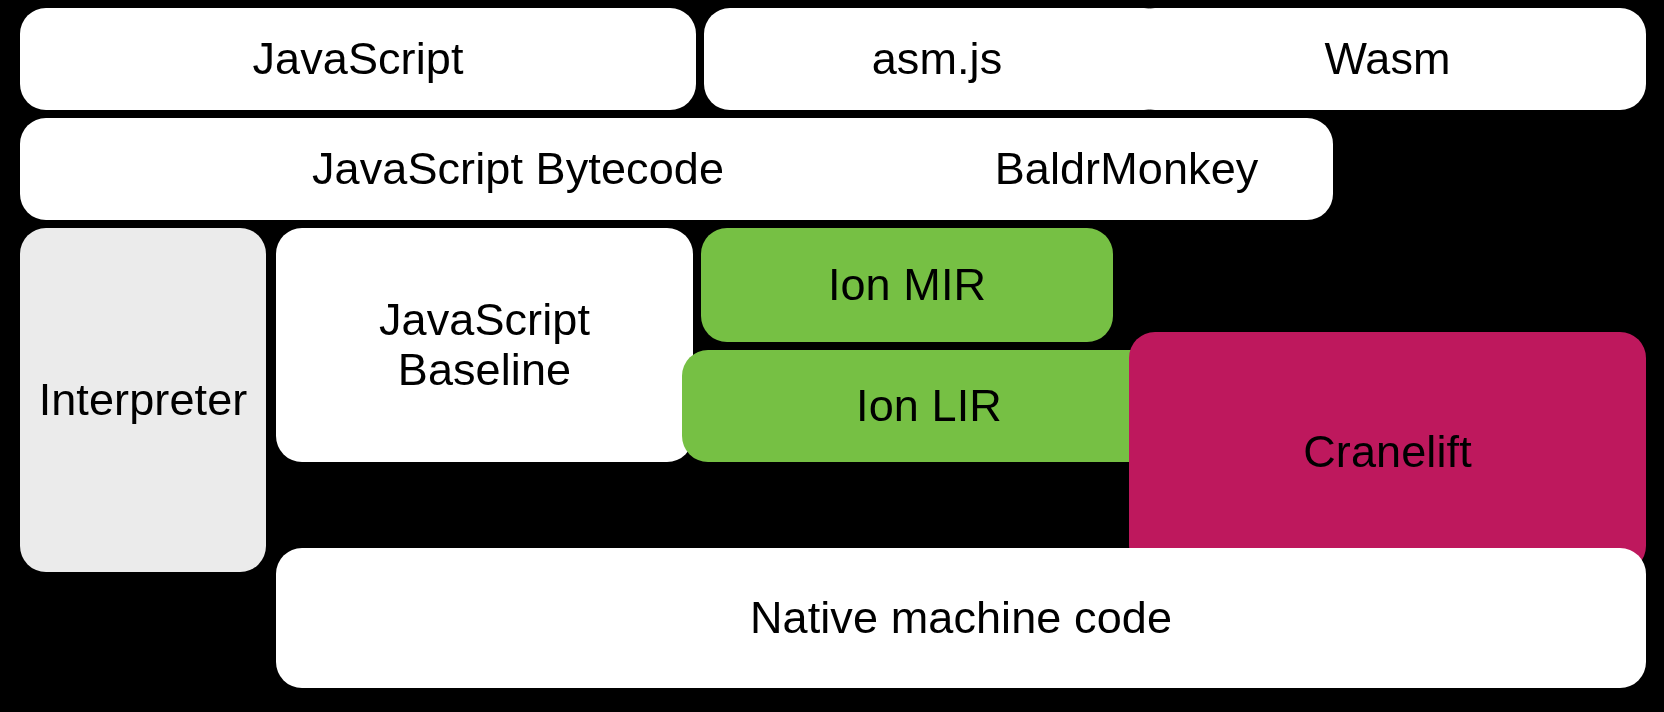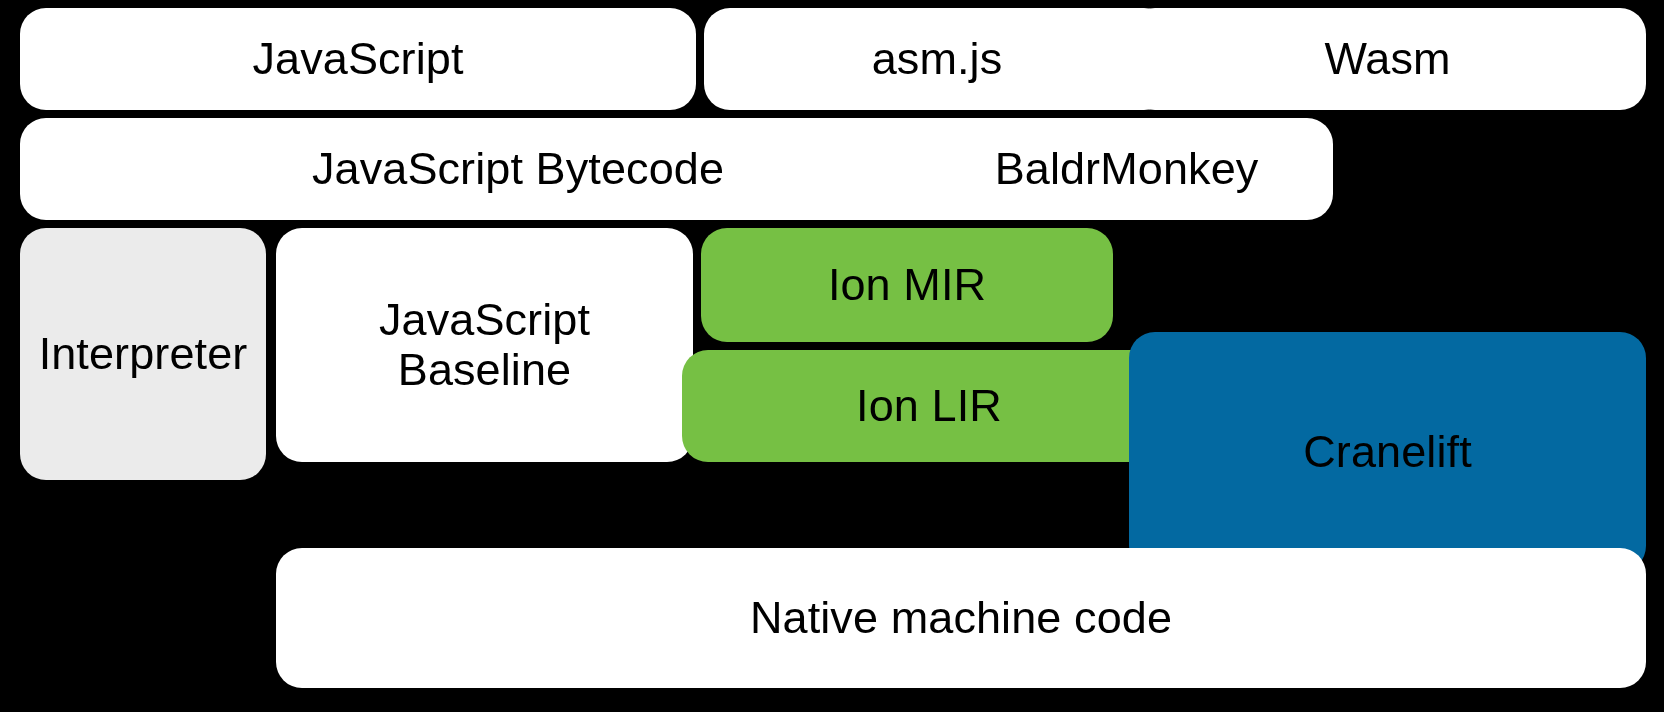--- a/index.html
+++ b/index.html
@@ -30,31 +30,31 @@
     font-size: 45px;
     line-height: 1.12;
     letter-spacing: 0.1px;
     padding: 2px 10px;
     white-space: pre-line;
     -webkit-font-smoothing: antialiased;
   }
   .fill-white { background: #ffffff; }
   .fill-grey  { background: #ebebeb; }
   .fill-green { background: #76c044; }
-  .fill-pink  { background: #0369a1; }
+  .fill-pink  { background: #be185d; }
 </style>
 </head>
 <body>
 
 <div id="diagram" style="background: rgb(0, 0, 0);">
     <div class="node fill-white" style="left: 20px; top: 8px; width: 676px; height: 102px;"><span>JavaScript</span></div>
     <div class="node fill-white" style="left: 704px; top: 8px; width: 466px; height: 102px;"><span>asm.js</span></div>
     <div class="node fill-white" style="left: 1129px; top: 8px; width: 517px; height: 102px;"><span>Wasm</span></div>
     <div class="node fill-white" style="left: 20px; top: 118px; width: 996px; height: 102px;"><span>JavaScript Bytecode</span></div>
     <div class="node fill-white" style="left: 920px; top: 118px; width: 413px; height: 102px;"><span>BaldrMonkey</span></div>
-    <div class="node fill-grey" style="left: 20px; top: 228px; width: 246px; height: 252px;"><span>Interpreter</span></div>
+    <div class="node fill-grey" style="left: 20px; top: 228px; width: 246px; height: 344px;"><span>Interpreter</span></div>
     <div class="node fill-white" style="left: 276px; top: 228px; width: 417px; height: 234px;"><span>JavaScript
 Baseline</span></div>
     <div class="node fill-green" style="left: 701px; top: 228px; width: 412px; height: 114px;"><span>Ion MIR</span></div>
     <div class="node fill-green" style="left: 682px; top: 350px; width: 494px; height: 112px;"><span>Ion LIR</span></div>
     <div class="node fill-pink" style="left: 1129px; top: 332px; width: 517px; height: 240px;"><span>Cranelift</span></div>
     <div class="node fill-white" style="left: 276px; top: 548px; width: 1370px; height: 140px; text-align: right;"><span>Native machine code</span></div>
   </div>
 
 </body></html>

